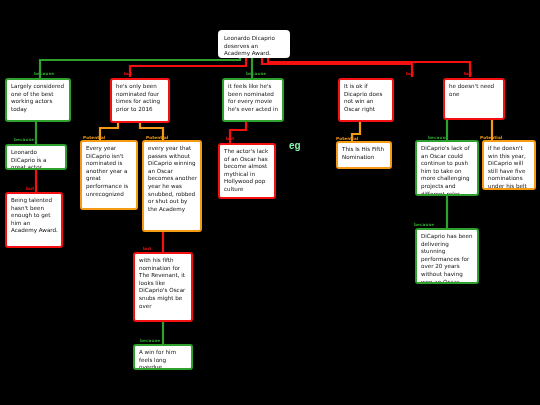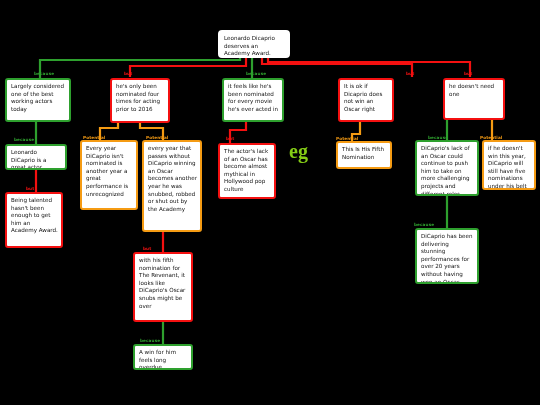--- a/index.html
+++ b/index.html
@@ -15,22 +15,22 @@
         padding:3px 3px 2px 4px;overflow:hidden;}
   .node.green{border-color:#2ea02e;}
   .node.red{border-color:#f41010;}
   .node.orange{border-color:#f59b13;}
   .node.root{border-color:#ffffff;border-width:2px;border-radius:4px;}
   .rel{position:absolute;font-size:4.2px;font-weight:bold;letter-spacing:.1px;
        white-space:nowrap;}
   .rel.because{color:#2ea02e;}
   .rel.but{color:#f41010;}
   .rel.potential{color:#f59b13;}
-  .eg{position:absolute;color:#84cc16;font-size:20px;font-weight:bold;
-      font-family:Liberation Serif, serif;}
+  .eg{position:absolute;color:#86efac;font-size:10px;font-weight:bold;
+      font-family:Liberation Sans, sans-serif;}
 </style>
 </head>
 <body>
 
 <div id="canvas">
 
   <svg class="wires" viewBox="0 0 540 405" xmlns="http://www.w3.org/2000/svg">
     <g fill="none" stroke-width="2.2">
 
       <path d="M252 57 L252 68" stroke="#2ea02e"></path>

